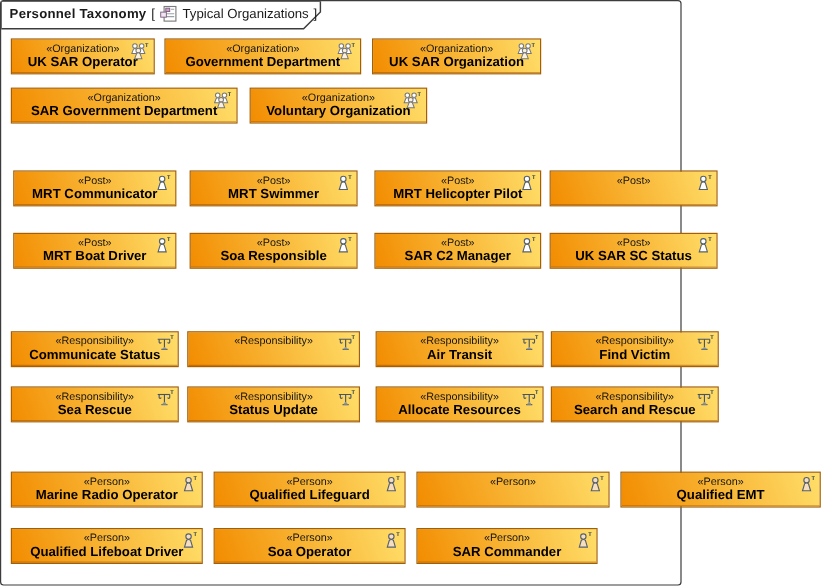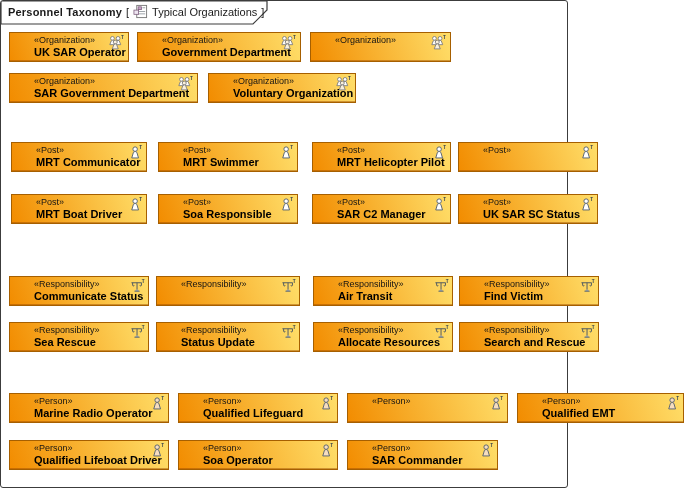--- a/index.html
+++ b/index.html
@@ -12,21 +12,21 @@
   .tab-content{position:absolute;left:7px;top:3px;display:flex;align-items:center;gap:4px;
                font-size:11px;color:#1a1a1a;white-space:nowrap;}
   .tab-title{font-weight:bold;letter-spacing:.2px;}
   .tab-bracket{color:#1a1a1a;}
   
   .node{position:absolute;box-sizing:border-box;
         background:linear-gradient(70deg,var(--node_fill_left,#F28C00) 0%,#FFC javascript830 55%,var(--node_fill_right,#FFDE69) 100%);
         background:linear-gradient(70deg,var(--node_fill_left,#F28C00) 0%,var(--node_fill_right,#FFDE69) 100%);
         border:1px solid var(--node_border,#A65F00);
         box-shadow:inset 0 -1px 0 rgba(150,70,0,.45);
-        color:#000;cursor:default;padding-left:24px;}
+        text-align:center;color:#000;cursor:default;}
   .node .stereo{font-size:9px;line-height:11px;padding-top:2px;color:#141414;}
   .node .nname{font-size:11px;font-weight:bold;line-height:13px;white-space:nowrap;}
   .node-icon{position:absolute;top:2px;right:3px;}
   svg text{font-family:"Liberation Sans","DejaVu Sans",sans-serif;}
 </style>
 </head>
 <body>
 
 <svg width="0" height="0" style="position:absolute" aria-hidden="true">
   <defs>
@@ -102,20 +102,21 @@
       </div>
       <div class="node" style="left: 136px; top: 31px; width: 164px; height: 30px;">
         <div class="stereo">«Organization»</div>
         <div class="nname">Government Department</div>
         <svg class="node-icon" width="18" height="15">
           <use href="#sym-org"></use>
         </svg>
       </div>
       <div class="node" style="left: 309px; top: 31px; width: 141px; height: 30px;">
         <div class="stereo">«Organization»</div>
+        <div class="nname">UK SAR Organization</div>
         <svg class="node-icon" width="18" height="15">
           <use href="#sym-org"></use>
         </svg>
       </div>
       <div class="node" style="left: 8px; top: 72px; width: 189px; height: 30px;">
         <div class="stereo">«Organization»</div>
         <div class="nname">SAR Government Department</div>
         <svg class="node-icon" width="18" height="15">
           <use href="#sym-org"></use>
         </svg>

